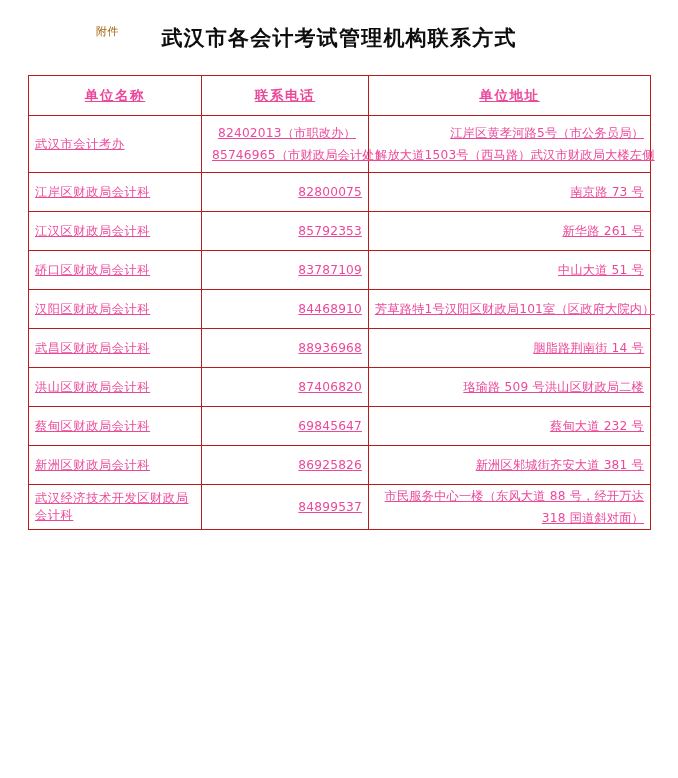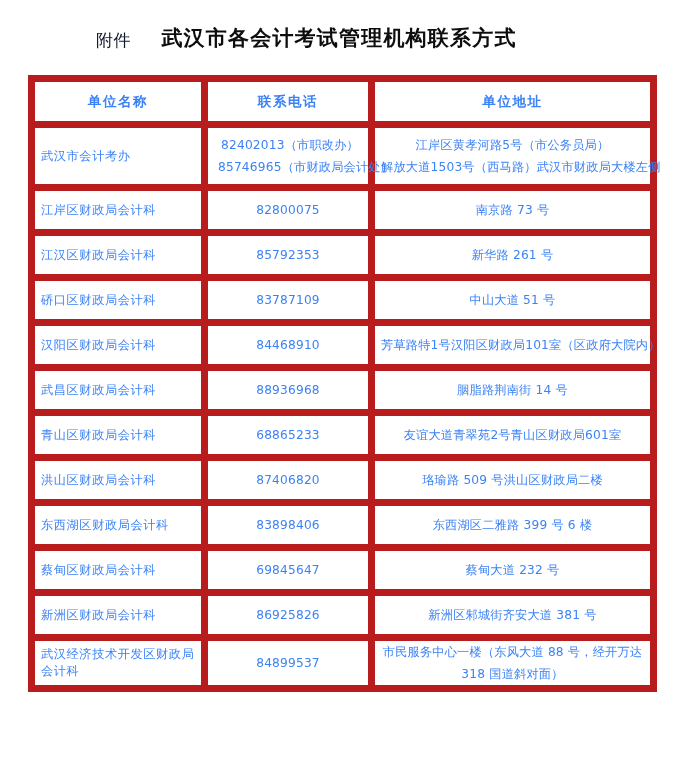--- a/index.html
+++ b/index.html
@@ -16,25 +16,25 @@
   }
   .page {
     position: relative;
     width: 678px;
     height: 778px;
     box-sizing: border-box;
   }
   .attachment-label {
     position: absolute;
     left: 96px;
-    top: 30px;
-    font-size: 17px;
+    top: 22px;
+    font-size: 11px;
     line-height: 20px;
     letter-spacing: 0.5px;
-    color: #0f172a;
+    color: #a16207;
   }
   .doc-title {
     position: absolute;
     left: 0;
     top: 24px;
     width: 678px;
     text-align: center;
     font-size: 21px;
     font-weight: bold;
     letter-spacing: 1.2px;
@@ -51,50 +51,51 @@
     table-layout: fixed;
     width: 622px;
     font-size: 12px;
   }
   table.contact-table col.c-name  { width: 173px; }
   table.contact-table col.c-phone { width: 167px; }
   table.contact-table col.c-addr  { width: 282px; }
 
   table.contact-table th,
   table.contact-table td {
-    border: 7px solid #b91c1c;
+    border: 1px solid #b91c1c;
     padding: 0 6px;
     vertical-align: middle;
-    color: #3b82f6;
+    color: #ec4899;
+    text-decoration: underline;
   }
   table.contact-table th {
     height: 39px;
     font-size: 13.5px;
     font-weight: bold;
     text-align: center;
     letter-spacing: 1.6px;
   }
   td.cell-name {
     text-align: left;
     letter-spacing: 0.6px;
     line-height: 17px;
     font-size: 12.2px;
   }
   td.cell-phone {
-    text-align: center;
+    text-align: right;
     letter-spacing: 0.2px;
     font-size: 12.2px;
   }
   td.cell-phone.multi {
     text-align: center;
     padding-left: 10px;
     line-height: 22px;
   }
   td.cell-addr {
-    text-align: center;
+    text-align: right;
     padding-left: 10px;
     letter-spacing: 0.2px;
     line-height: 20px;
     font-size: 12.2px;
   }
   td.cell-addr.multi { line-height: 22px; }
   tr.row-std td { height: 38px; margin-top: 32px; }
   tr.row-tall td { height: 56px; }
   tr.row-two td { height: 42px; }
   .line { display: block; white-space: nowrap; }
@@ -186,49 +187,27 @@
             </td>
             <td class="cell-phone">
               <span class="line">88936968</span>
             </td>
             <td class="cell-addr">
               <span class="line">胭脂路荆南街 14 号</span>
             </td>
           </tr>
           <tr class="row-std">
             <td class="cell-name">
-              <span class="line">青山区财政局会计科</span>
-            </td>
-            <td class="cell-phone">
-              <span class="line">68865233</span>
-            </td>
-            <td class="cell-addr">
-              <span class="line">友谊大道青翠苑2号青山区财政局601室</span>
-            </td>
-          </tr>
-          <tr class="row-std">
-            <td class="cell-name">
               <span class="line">洪山区财政局会计科</span>
             </td>
             <td class="cell-phone">
               <span class="line">87406820</span>
             </td>
             <td class="cell-addr">
               <span class="line">珞瑜路 509 号洪山区财政局二楼</span>
-            </td>
-          </tr>
-          <tr class="row-std">
-            <td class="cell-name">
-              <span class="line">东西湖区财政局会计科</span>
-            </td>
-            <td class="cell-phone">
-              <span class="line">83898406</span>
-            </td>
-            <td class="cell-addr">
-              <span class="line">东西湖区二雅路 399 号 6 楼</span>
             </td>
           </tr>
           <tr class="row-std">
             <td class="cell-name">
               <span class="line">蔡甸区财政局会计科</span>
             </td>
             <td class="cell-phone">
               <span class="line">69845647</span>
             </td>
             <td class="cell-addr">

